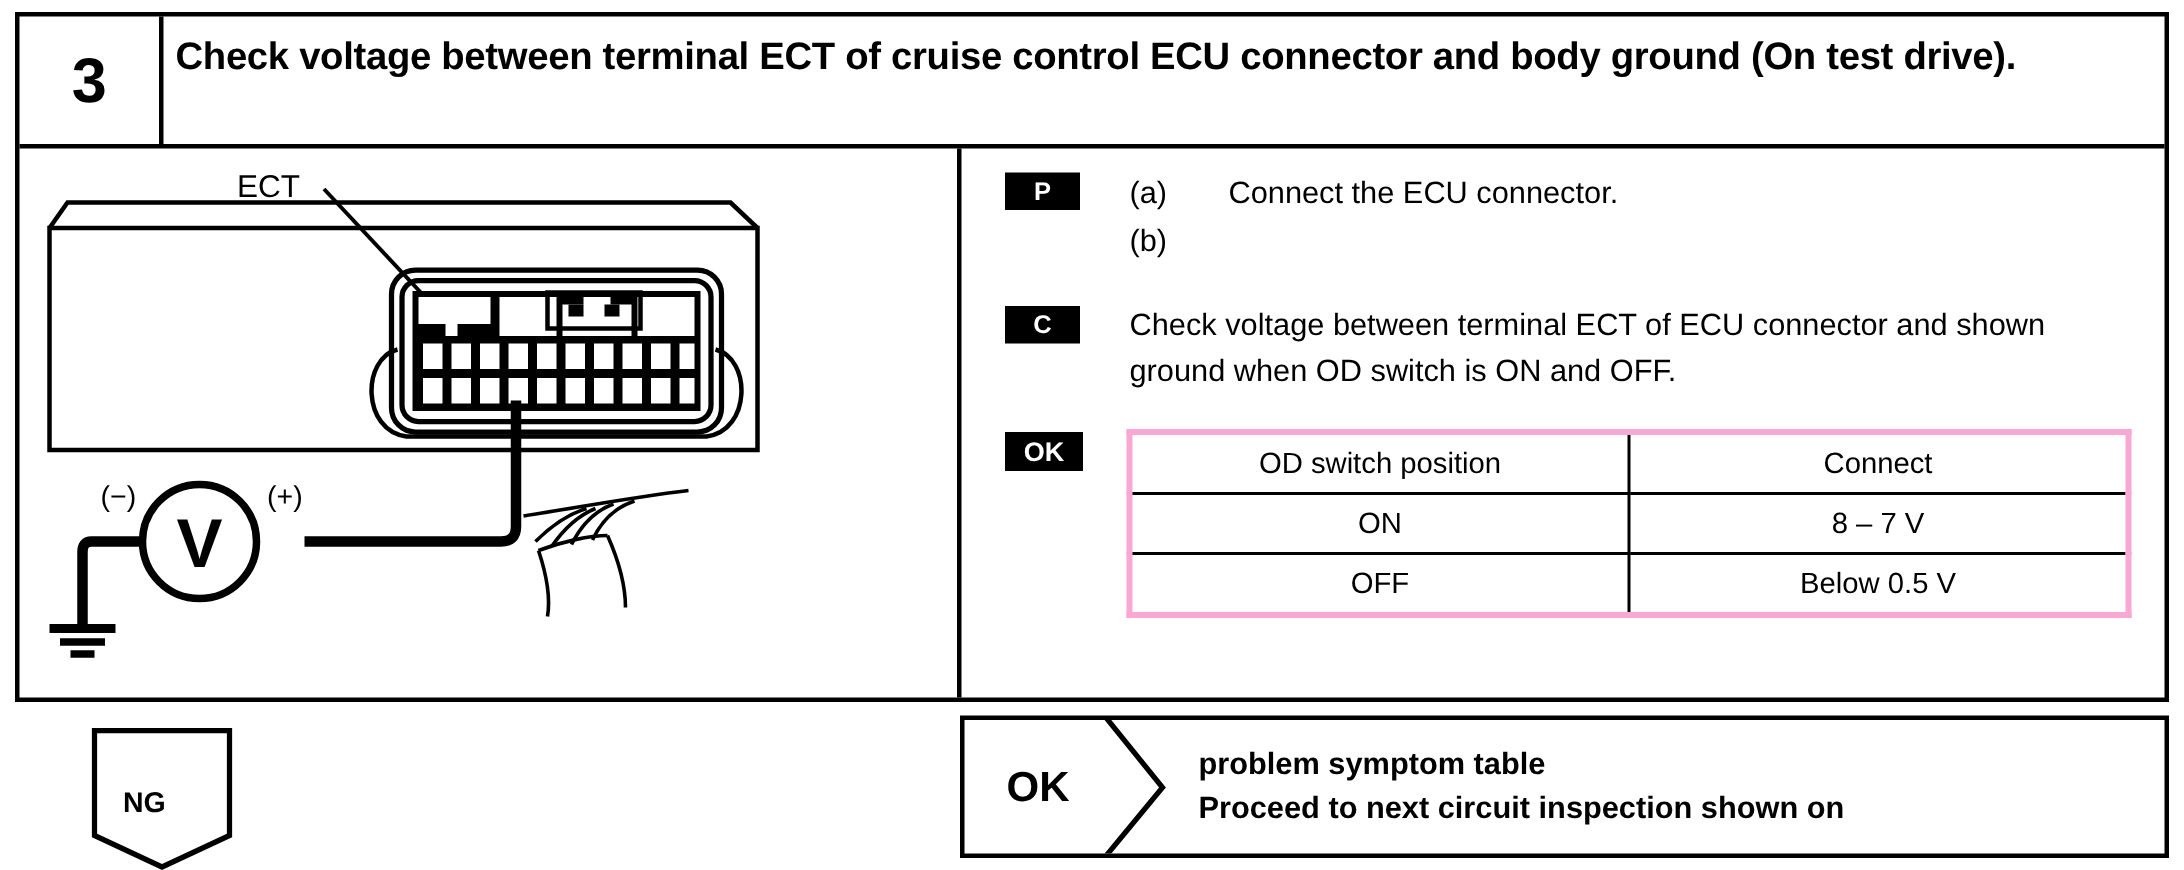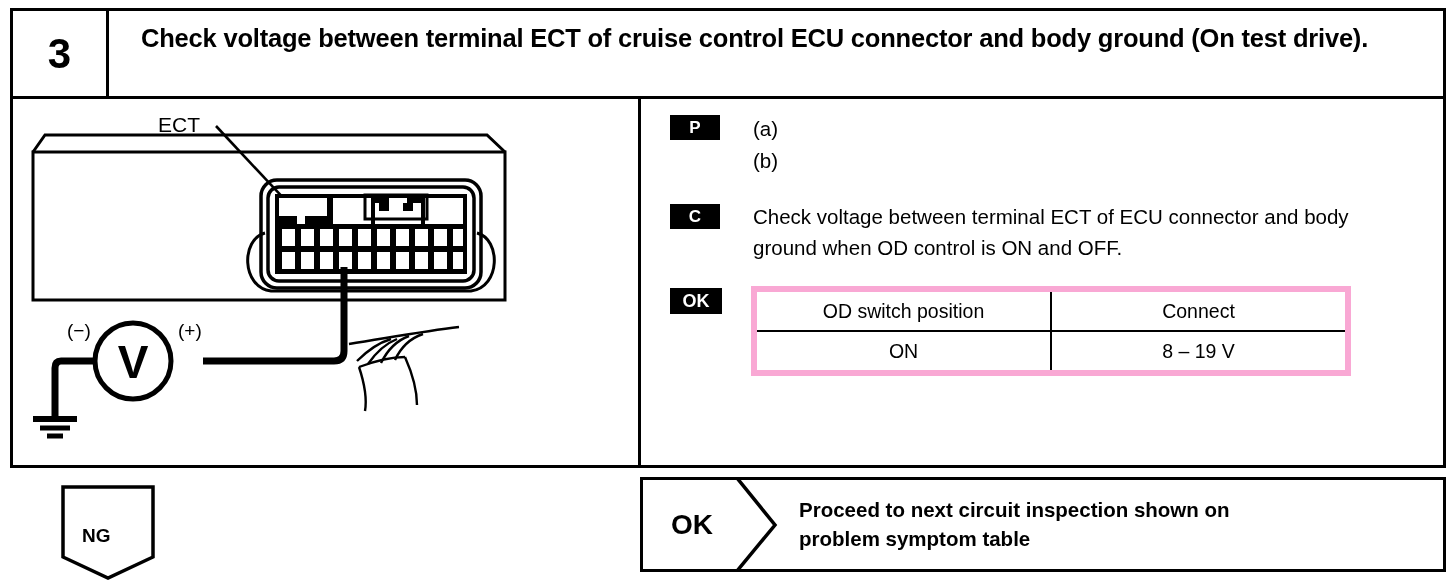--- a/index.html
+++ b/index.html
@@ -18,21 +18,21 @@
     position:absolute;left:0;top:0;width:100%;height:88px;
     border-bottom:3px solid #000;box-sizing:border-box;
   }
   .step-num-cell{
     position:absolute;left:0;top:0;width:96px;height:85px;
     border-right:3px solid #000;box-sizing:border-box;
     display:flex;align-items:center;justify-content:center;
   }
   .step-num{font-size:42px;font-weight:bold;line-height:1;}
   .step-title{
-    position:absolute;left:128px;top:12px;right:14px;
+    position:absolute;left:104px;top:12px;right:14px;
     font-size:25.5px;font-weight:bold;line-height:1.25;
     letter-spacing:-0.2px;
   }
 
   
   .body-left{
     position:absolute;left:0;top:88px;width:628px;bottom:0;
     border-right:3px solid #000;box-sizing:border-box;
   }
   .body-right{
@@ -62,22 +62,22 @@
   .substeps{margin-left:33px;}
   .substep{display:flex;font-size:20.5px;line-height:1.55;white-space:nowrap;}
   .substep .lbl{width:66px;flex:none;}
   .c-text{
     margin-left:33px;font-size:20.5px;line-height:1.55;
     width:660px;
   }
 
   
   .vtable{
-    margin-left:29px;border:6px solid #f9a8d4;border-collapse:collapse;
-    width:600px;table-layout:fixed;
+    margin-left:29px;border:4px solid #f9a8d4;border-collapse:collapse;
+    width:670px;table-layout:fixed;
   }
   .vtable td{
     border:2px solid #000;text-align:center;font-size:19.5px;
     height:38px;padding:0 4px;
   }
 
   
   .ng-wrap{position:absolute;left:60px;top:485px;width:96px;height:95px;}
   .ng-label{
     position:absolute;left:0;top:12px;width:100%;height:100%;
@@ -206,43 +206,48 @@
     </div>
 
     <div class="body-right">
       <div class="instr">
 
         <div class="row row-p">
           <span class="badge badge-p">P</span>
           <div class="substeps">
             <div class="substep">
               <span class="lbl">(a)</span>
+              <span>Connect the ECU connector.</span>
             </div>
             <div class="substep">
               <span class="lbl">(b)</span>
             </div>
           </div>
         </div>
 
         <div class="row row-c">
           <span class="badge badge-c">C</span>
-          <div class="c-text">Check voltage between terminal ECT of ECU connector and body ground when OD control is ON and OFF.</div>
+          <div class="c-text">Check voltage between terminal ECT of ECU connector and shown ground when OD switch is ON and OFF.</div>
         </div>
 
         <div class="row row-ok">
           <span class="badge badge-ok">OK</span>
           <table class="vtable">
             <tbody>
               <tr>
                 <td>OD switch position</td>
                 <td>Connect</td>
               </tr>
               <tr>
                 <td>ON</td>
-                <td>8 – 19 V</td>
+                <td>8 – 7 V</td>
+              </tr>
+              <tr>
+                <td>OFF</td>
+                <td>Below 0.5 V</td>
               </tr>
             </tbody>
           </table>
         </div>
 
       </div>
     </div>
   </div>
 
   <div class="ng-wrap">
@@ -251,18 +256,18 @@
     </svg>
     <div class="ng-label">NG</div>
   </div>
 
   <div class="ok-box">
     <span class="ok-word">OK</span>
     <svg class="ok-arrow" viewBox="0 0 56 89" preserveAspectRatio="none" xmlns="http://www.w3.org/2000/svg">
       <path d="M 6 -2 L 44 45 L 6 91" fill="none" stroke="#000" stroke-width="3.5"></path>
     </svg>
     <div class="ok-text">
+      <div>problem symptom table</div>
       <div>Proceed to next circuit inspection shown on</div>
-      <div>problem symptom table</div>
     </div>
   </div>
 
 </div>
 
 </body></html>

